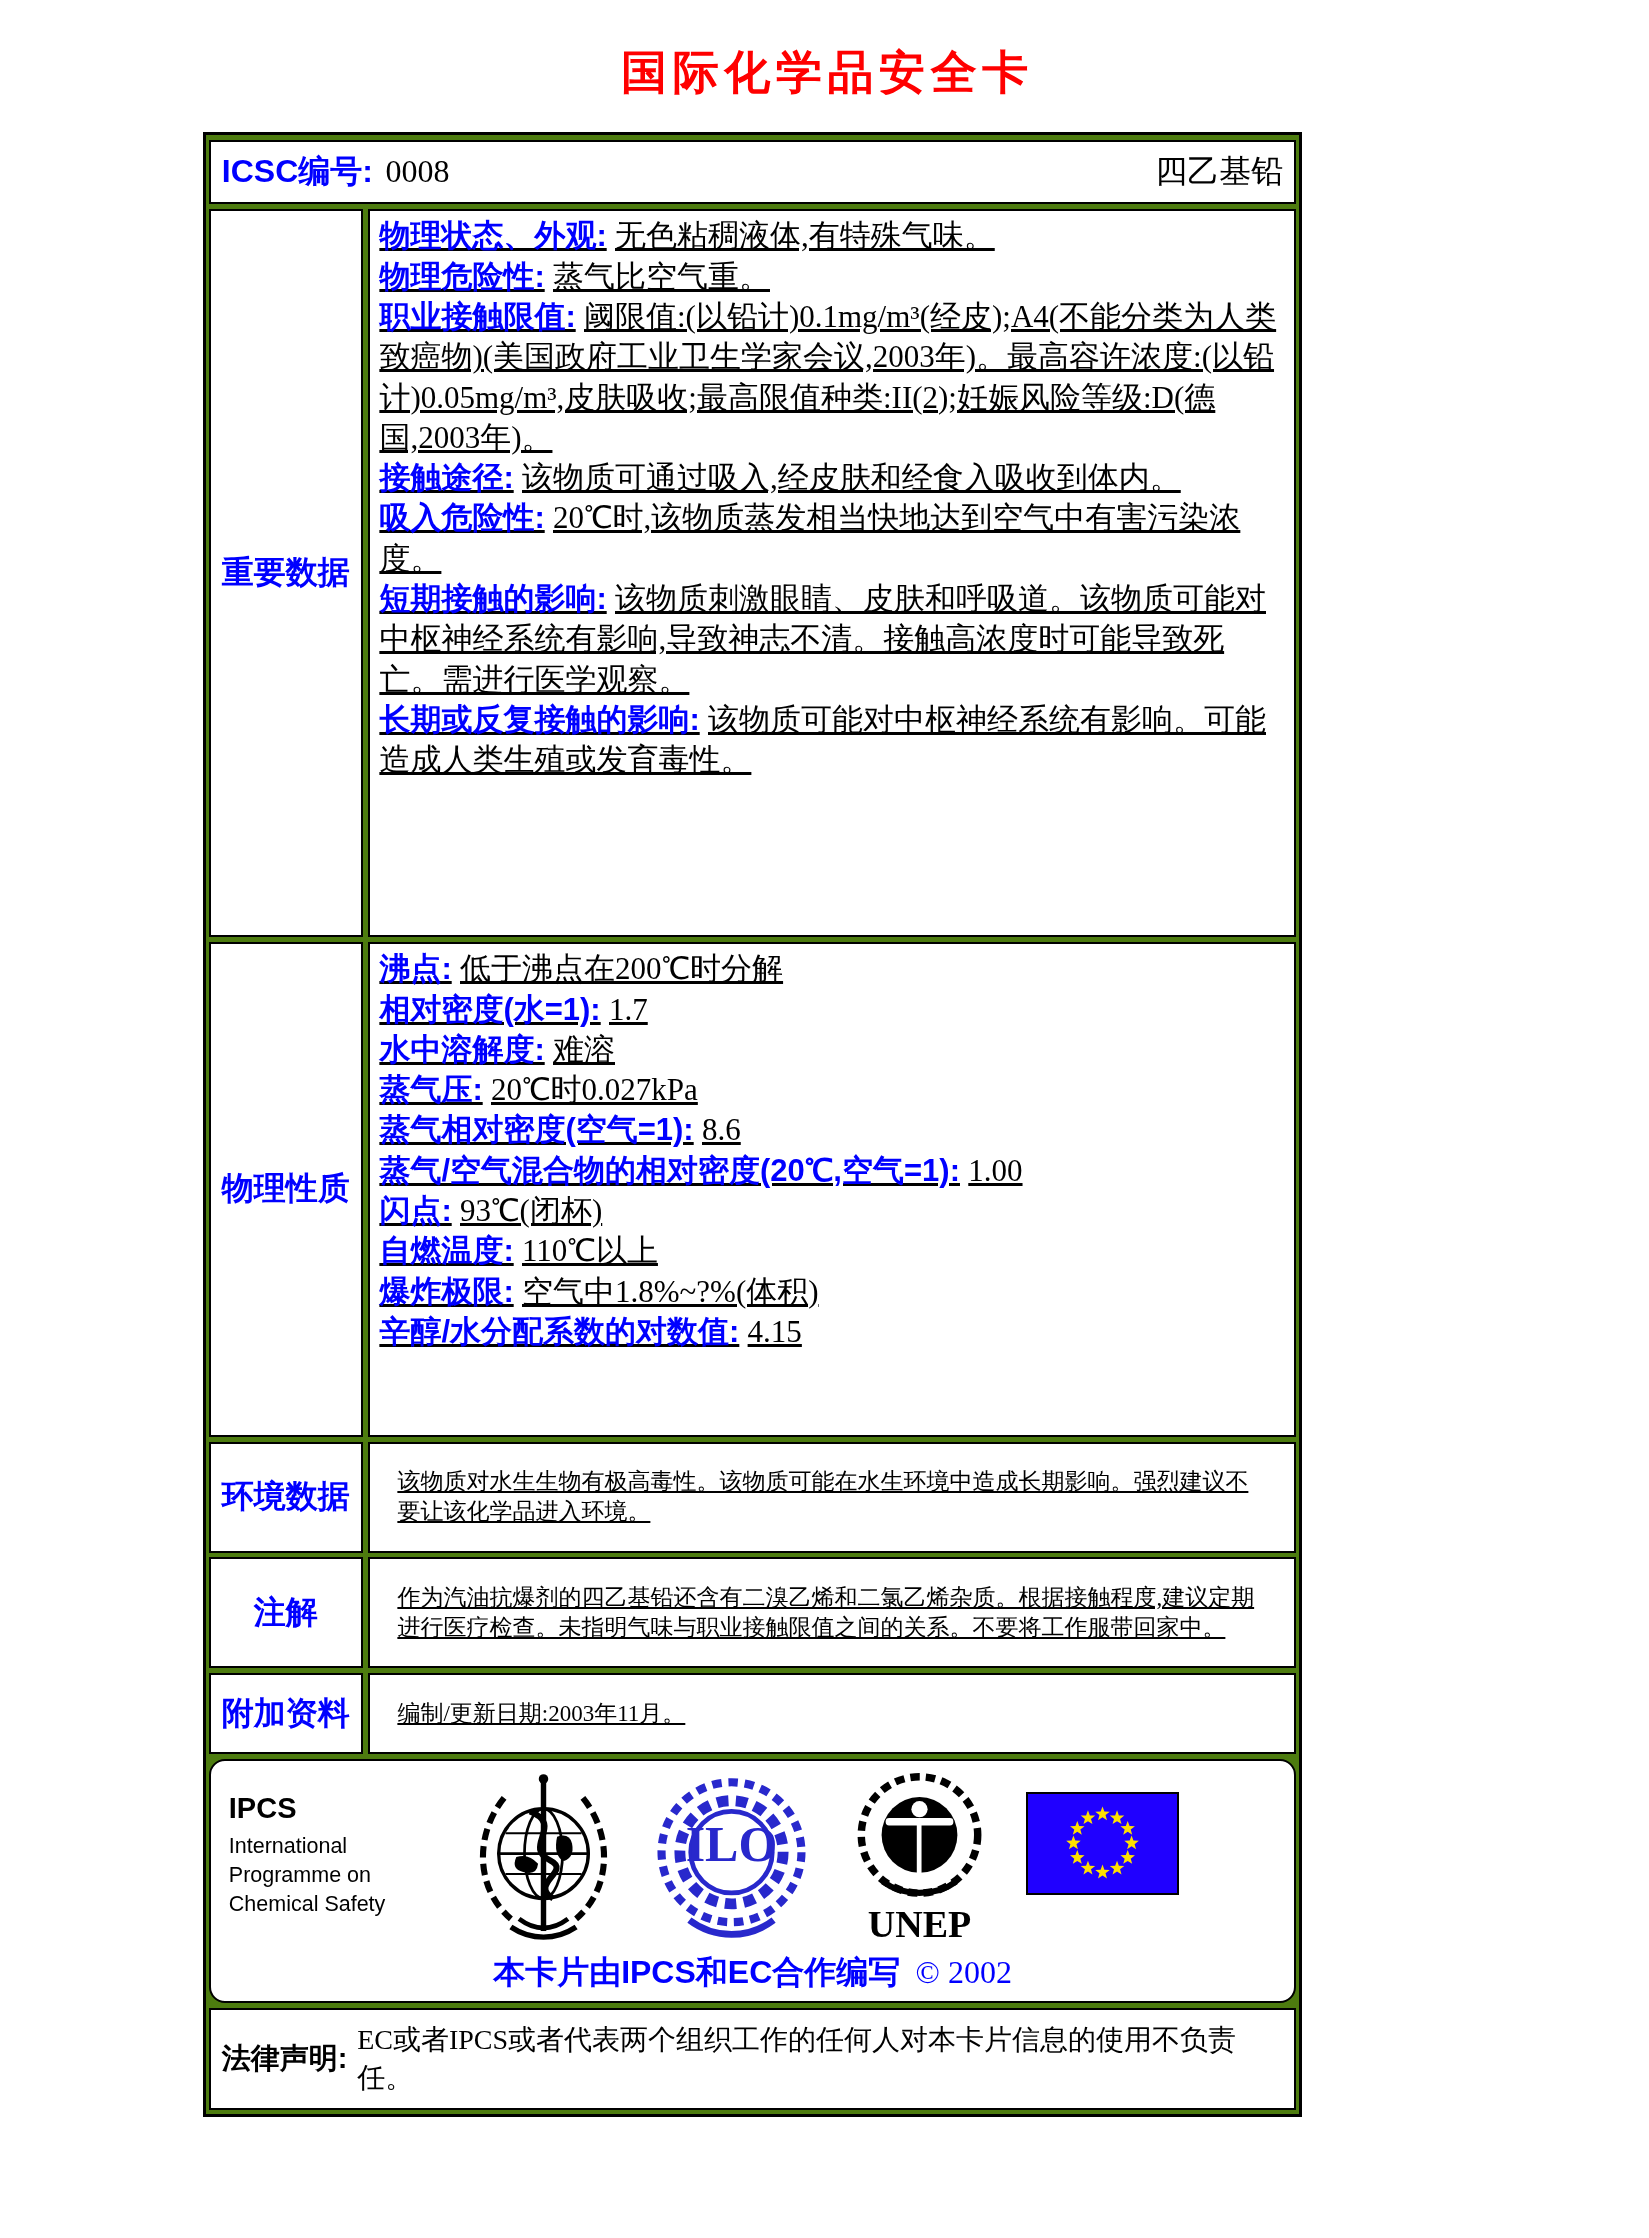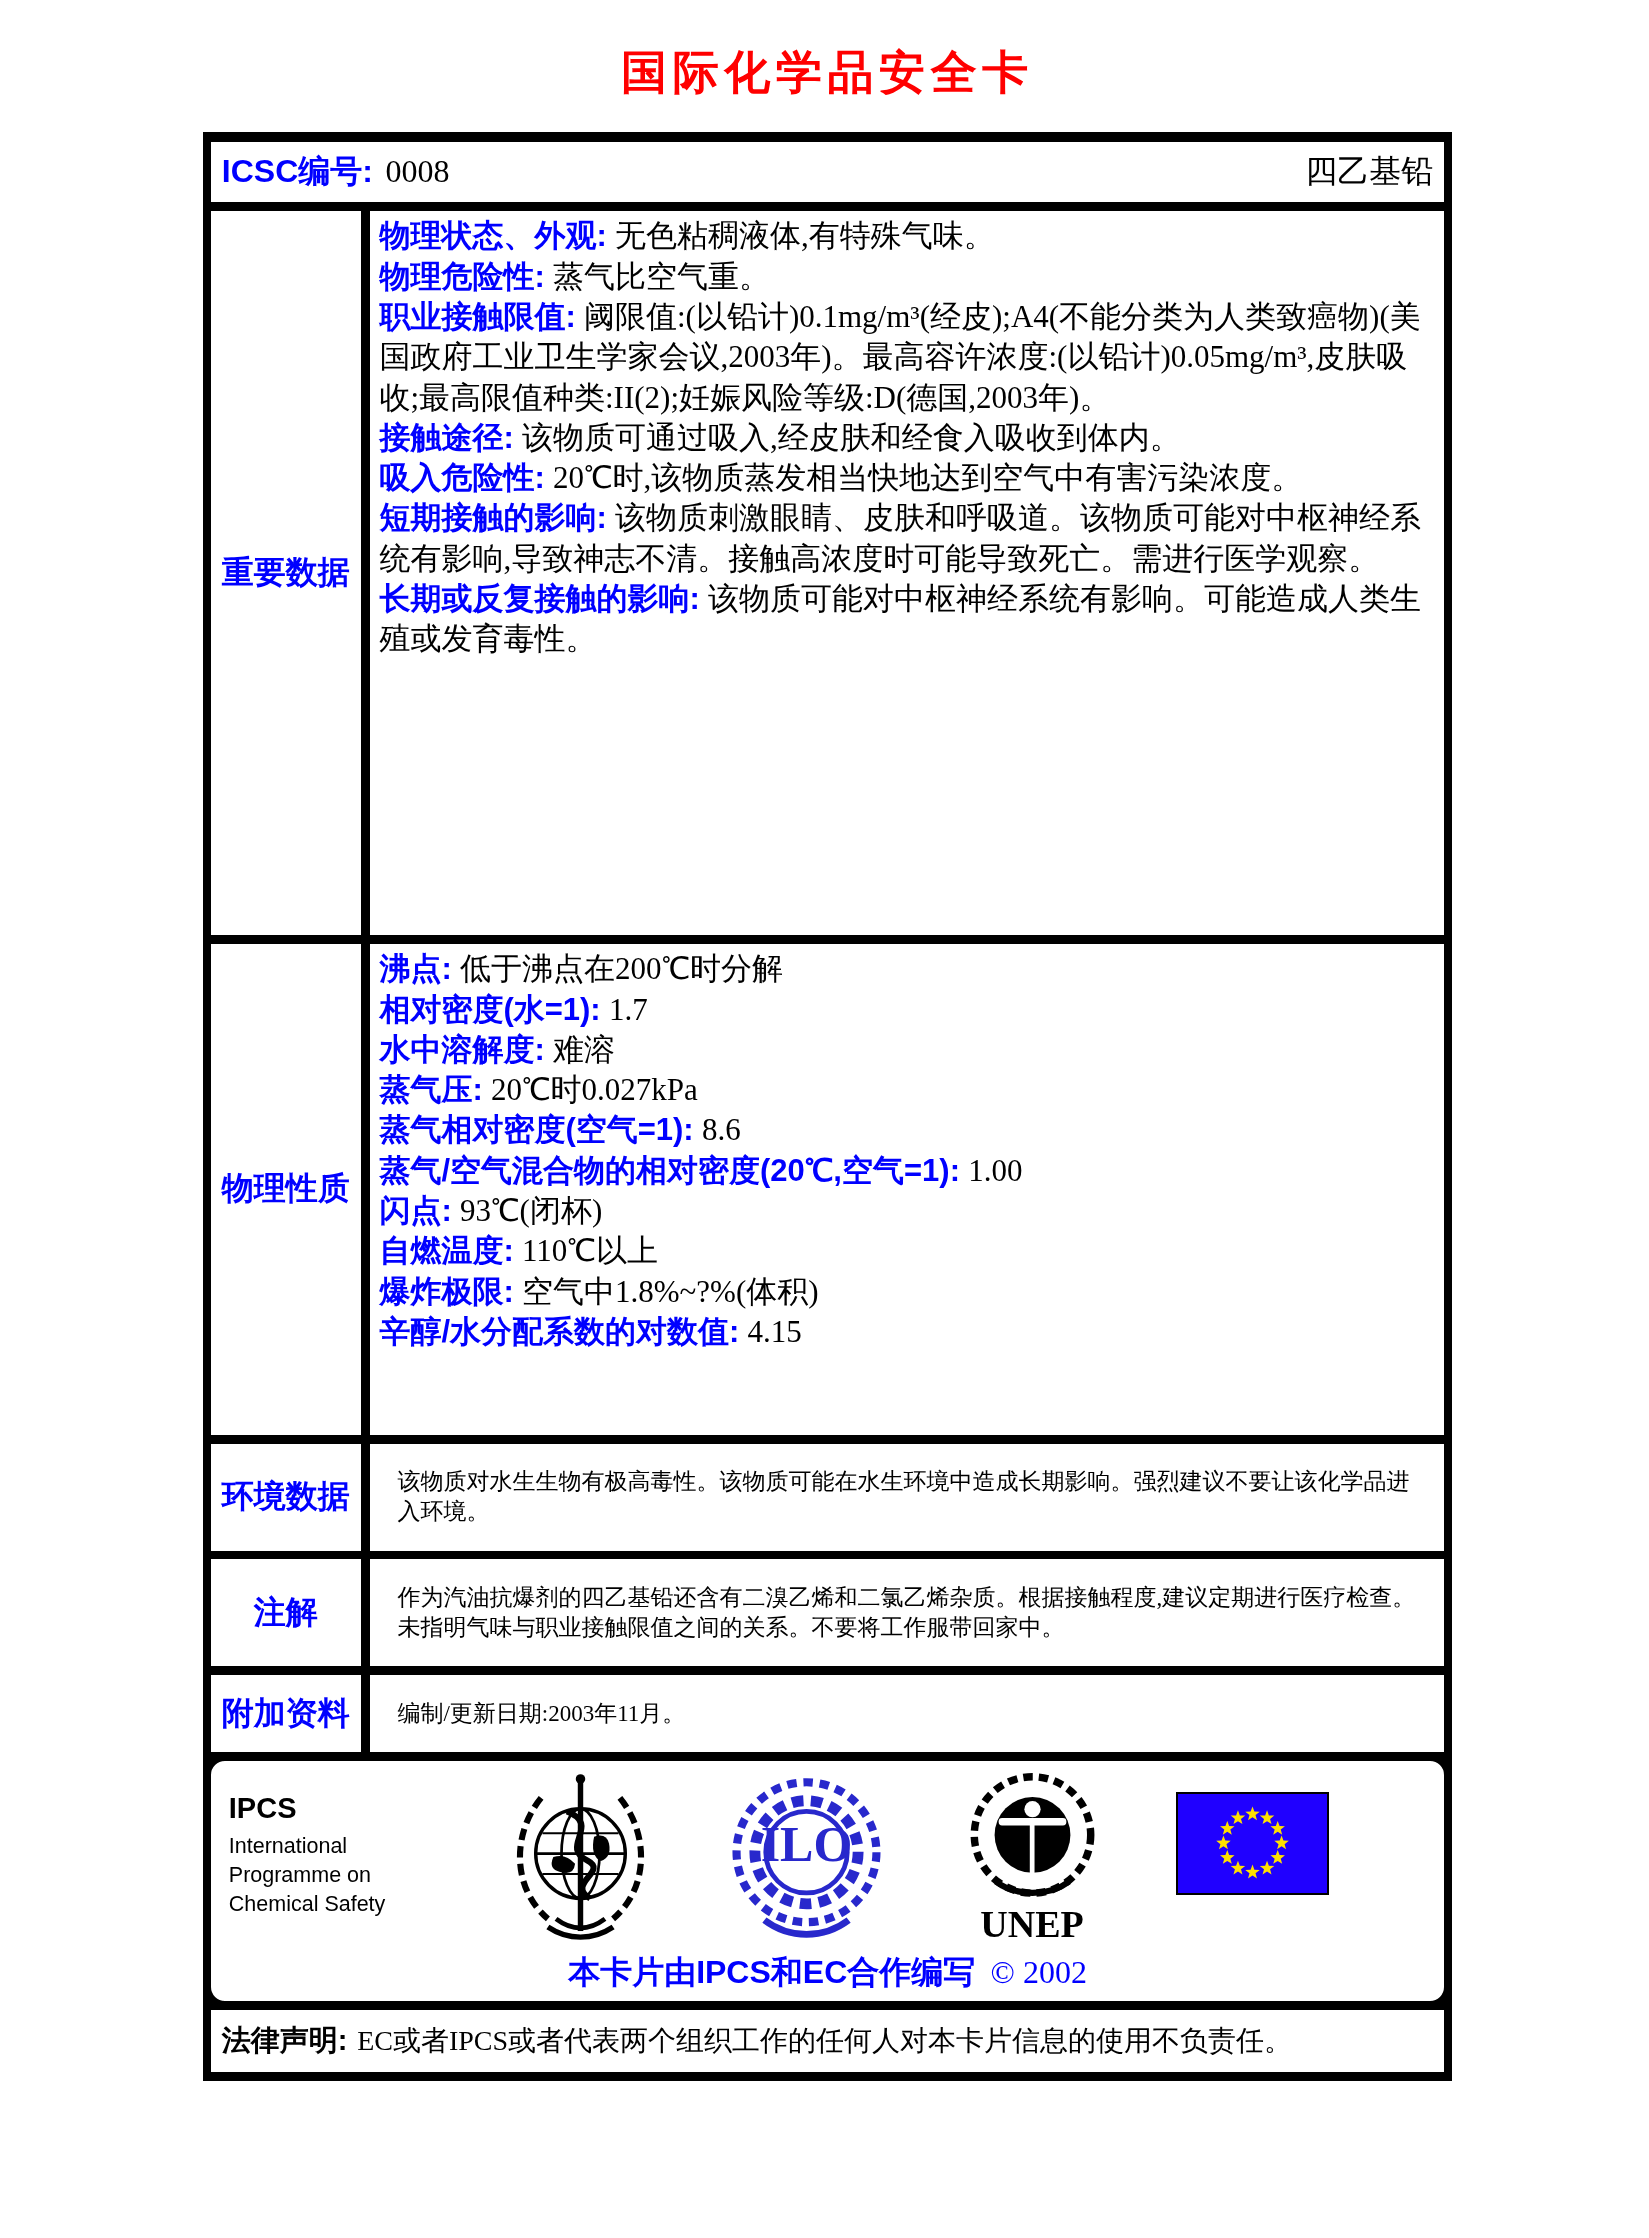--- a/index.html
+++ b/index.html
@@ -1,26 +1,26 @@
 <!DOCTYPE html>
 <html style="font-size:11px"><head>
 <meta charset="utf-8">
 <style>
   html,body{margin:0;padding:0;background:#fff;}
   body{width:1649px;height:2239px;position:relative;font-family:"Liberation Serif",serif;color:#000;}
 
   .page-title{position:absolute;top:42px;left:203px;width:1249px;text-align:center;
     font-family:"Liberation Serif",serif;font-weight:bold;font-size:46px;color:#FF0000;letter-spacing:5.6px;}
 
-  .card{position:absolute;left:203px;top:132px;width:1249px;border:3.5px solid #000;
-    padding:0 2.8px 4.9px 2.8px;box-sizing:border-box;background:#000000;}
+  .card{position:absolute;left:203px;top:132px;width:1099px;border:3.5px solid #000;
+    padding:0 2.8px 4.9px 2.8px;box-sizing:border-box;background:#4d7c0f;}
   .row{display:flex;gap:4.9px;margin-top:4.9px;}
   .cell{border:2.1px solid #000;background:#fff;box-sizing:border-box;}
   .label-cell{width:154px;flex:none;display:flex;align-items:center;justify-content:center;}
-  .content-cell{flex:1;padding:5.6px 9.7px;}
+  .content-cell{flex:1;padding:5.6px 9.7px;text-decoration:underline;}
   .row-label{font-family:"Liberation Sans",sans-serif;font-weight:bold;font-size:32px;color:#0000FF;}
 
   .header-cell{flex:1;display:flex;justify-content:space-between;align-items:center;height:64px;padding:0 11px;}
   .icsc-pair{display:flex;align-items:baseline;}
   .icsc-label{font-family:"Liberation Sans",sans-serif;font-weight:bold;font-size:32px;color:#0000FF;margin-right:12.5px;}
   .icsc-number{font-size:32px;}
   .chem-name{font-size:32px;}
 
   .para{margin:0;font-size:31px;line-height:1.3;}
   .para .lbl{font-family:"Liberation Sans",sans-serif;font-weight:bold;color:#0000FF;margin-right:8.3px;}

